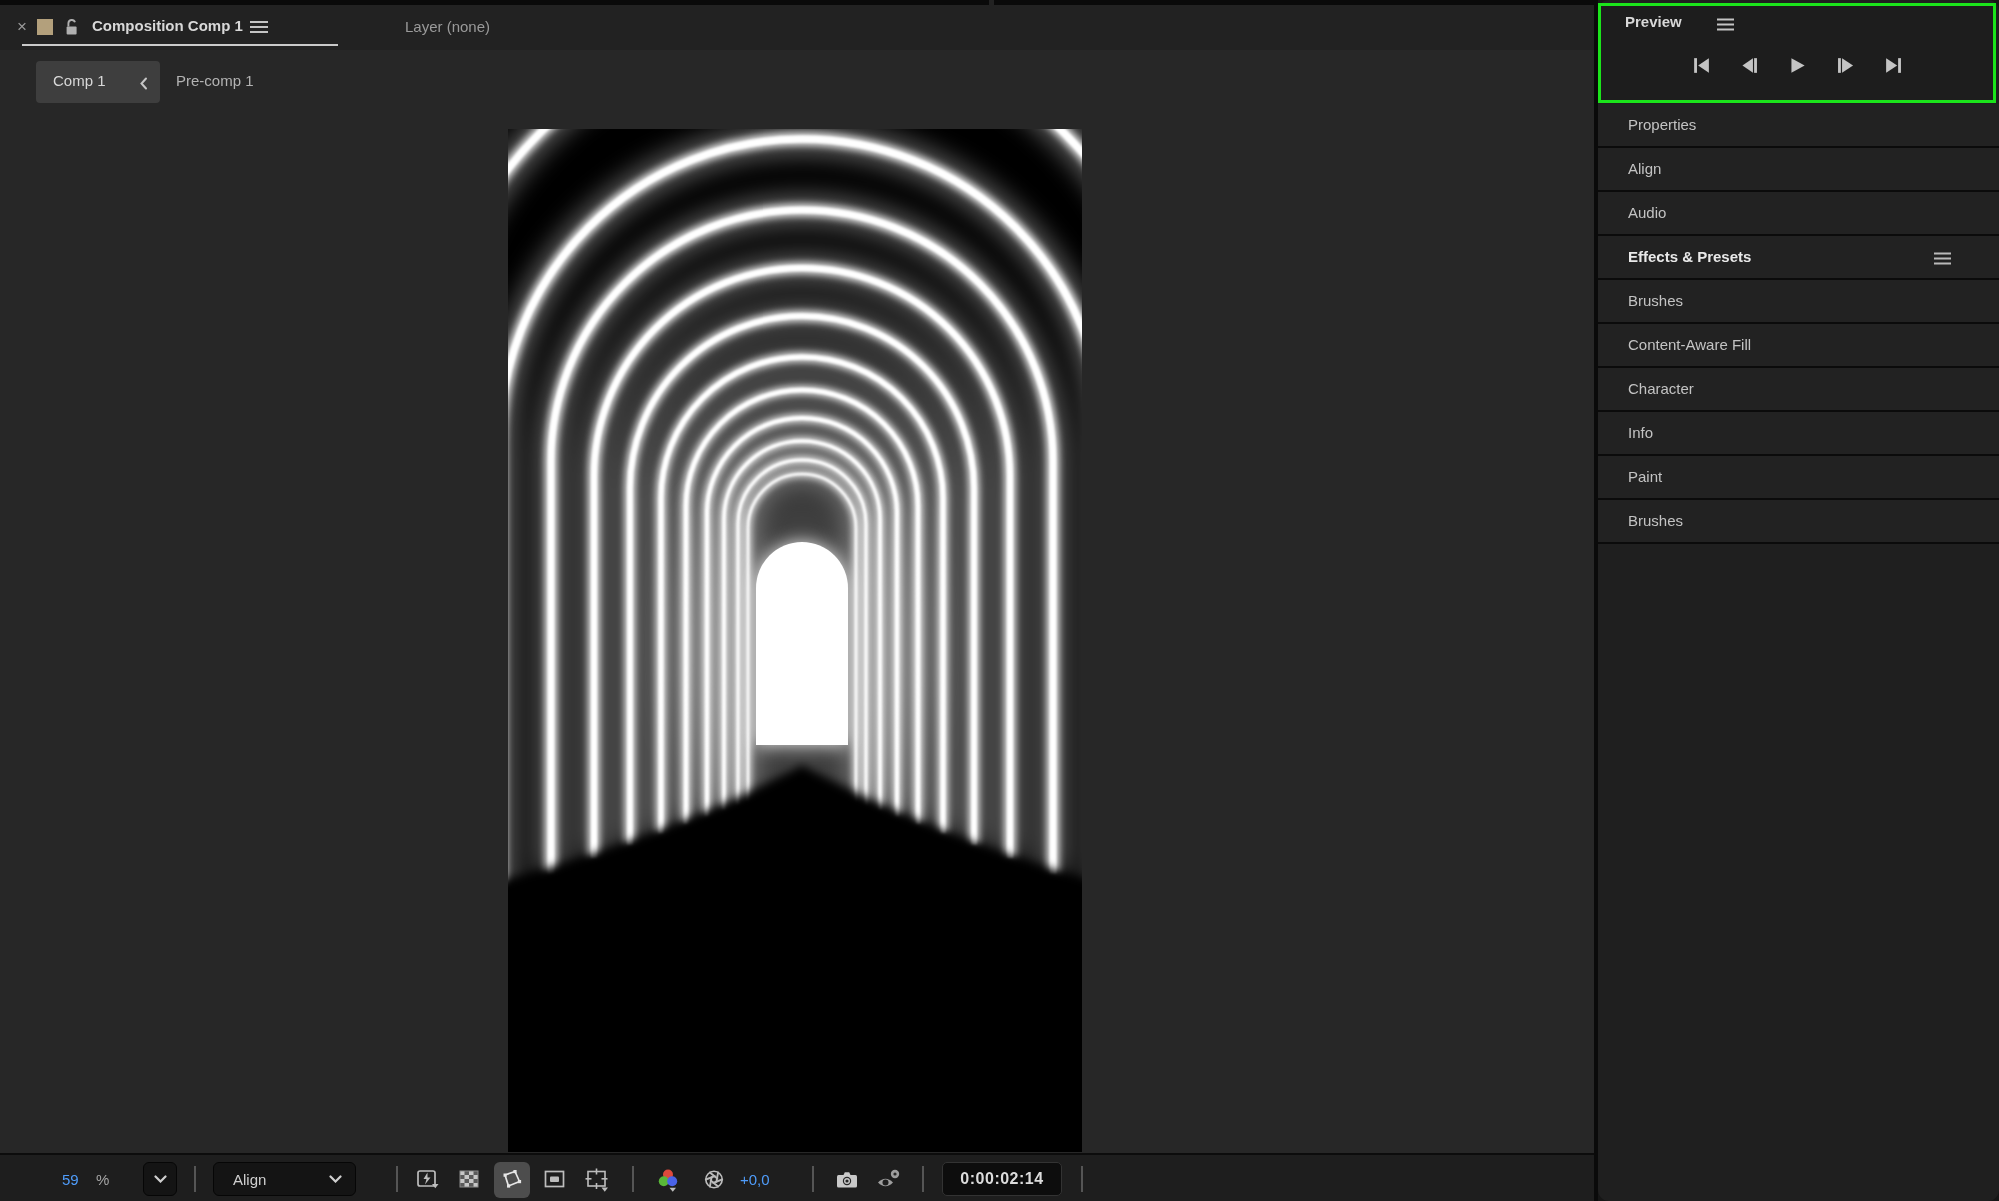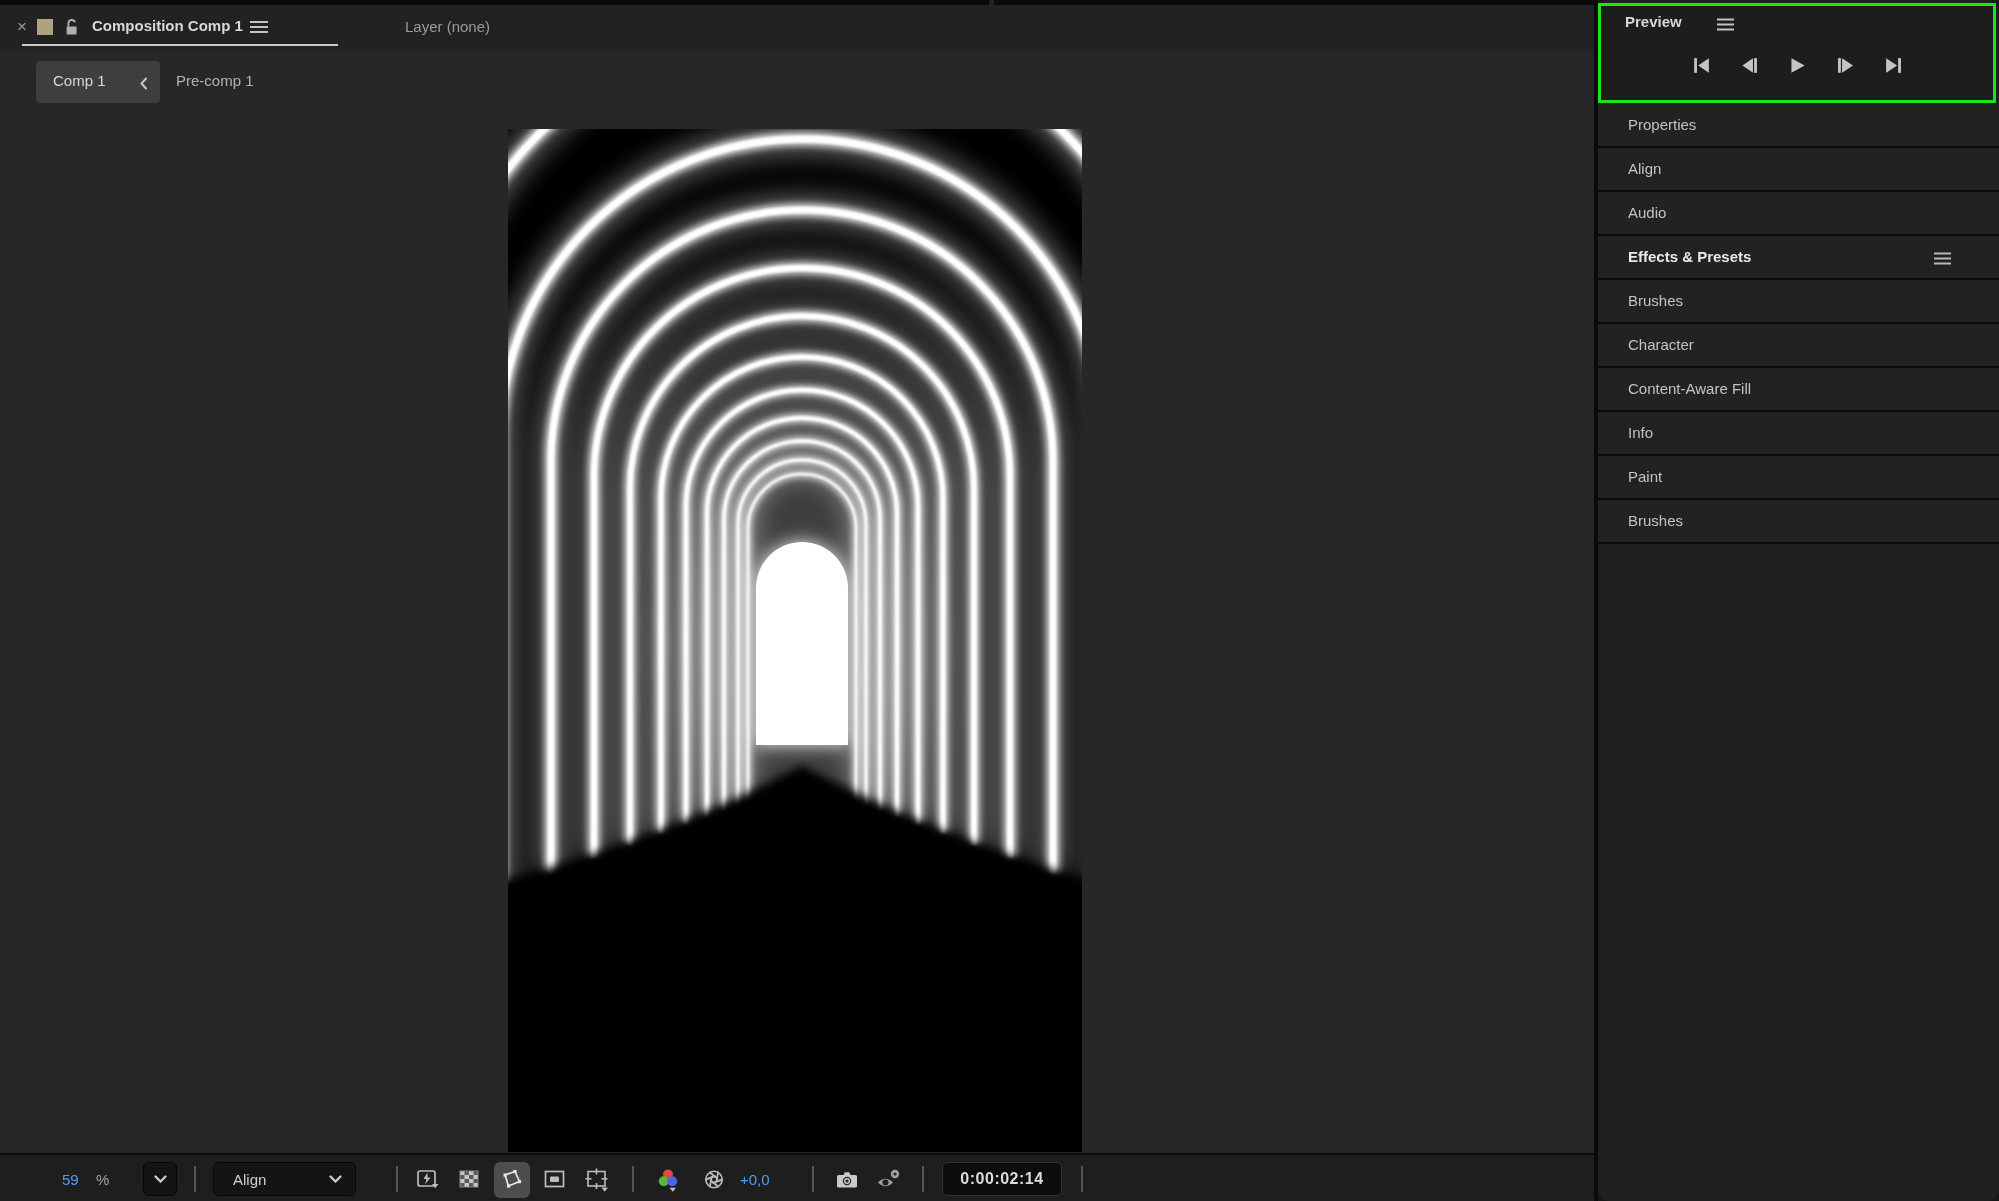--- a/index.html
+++ b/index.html
@@ -380,24 +380,24 @@
             <rect y="0.5" width="17" height="2" fill="#b9b9b9"></rect>
               <rect y="5.5" width="17" height="2" fill="#b9b9b9"></rect>
             <rect y="10.5" width="17" height="2" fill="#b9b9b9"></rect>
             </svg>
         </span>
         </div>
       <div class="prow">
         <span class="plbl">Brushes</span>
         </div>
       <div class="prow">
+        <span class="plbl">Content-Aware Fill</span>
+        </div>
+      <div class="prow">
         <span class="plbl">Character</span>
-        </div>
-      <div class="prow">
-        <span class="plbl">Content-Aware Fill</span>
         </div>
       <div class="prow">
         <span class="plbl">Info</span>
         </div>
       <div class="prow">
         <span class="plbl">Paint</span>
         </div>
       <div class="prow">
         <span class="plbl">Brushes</span>
         </div>

